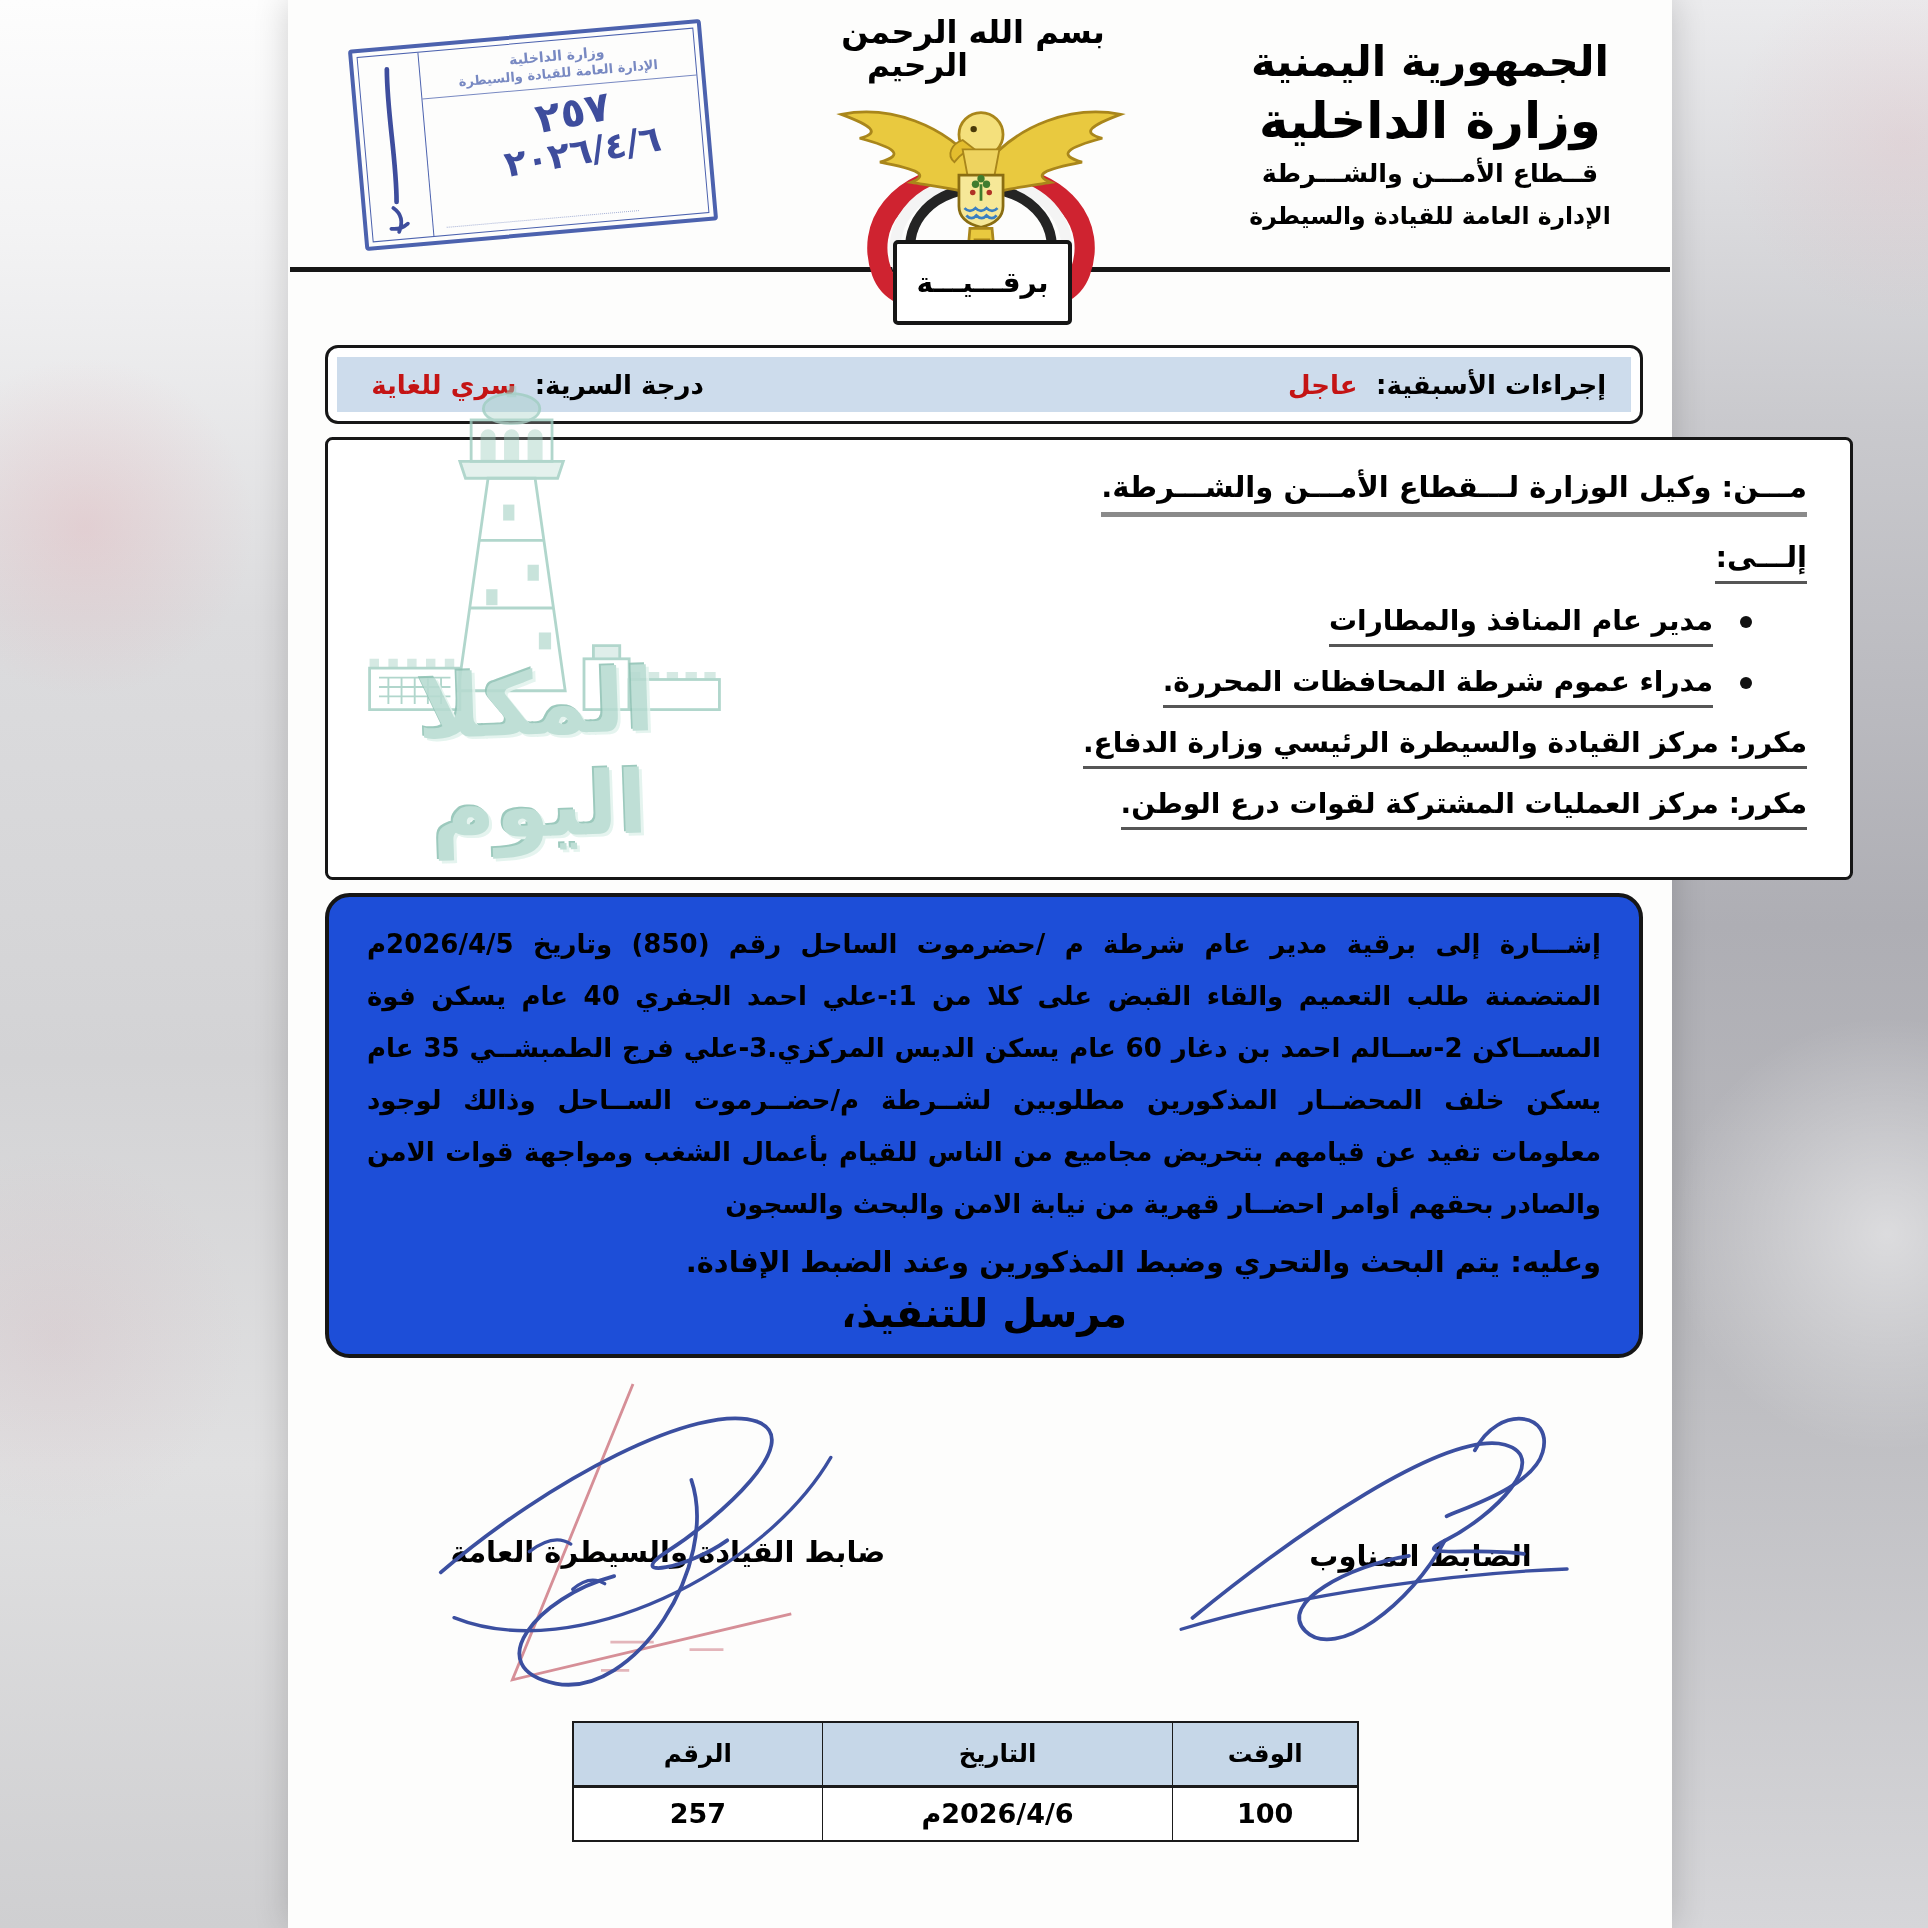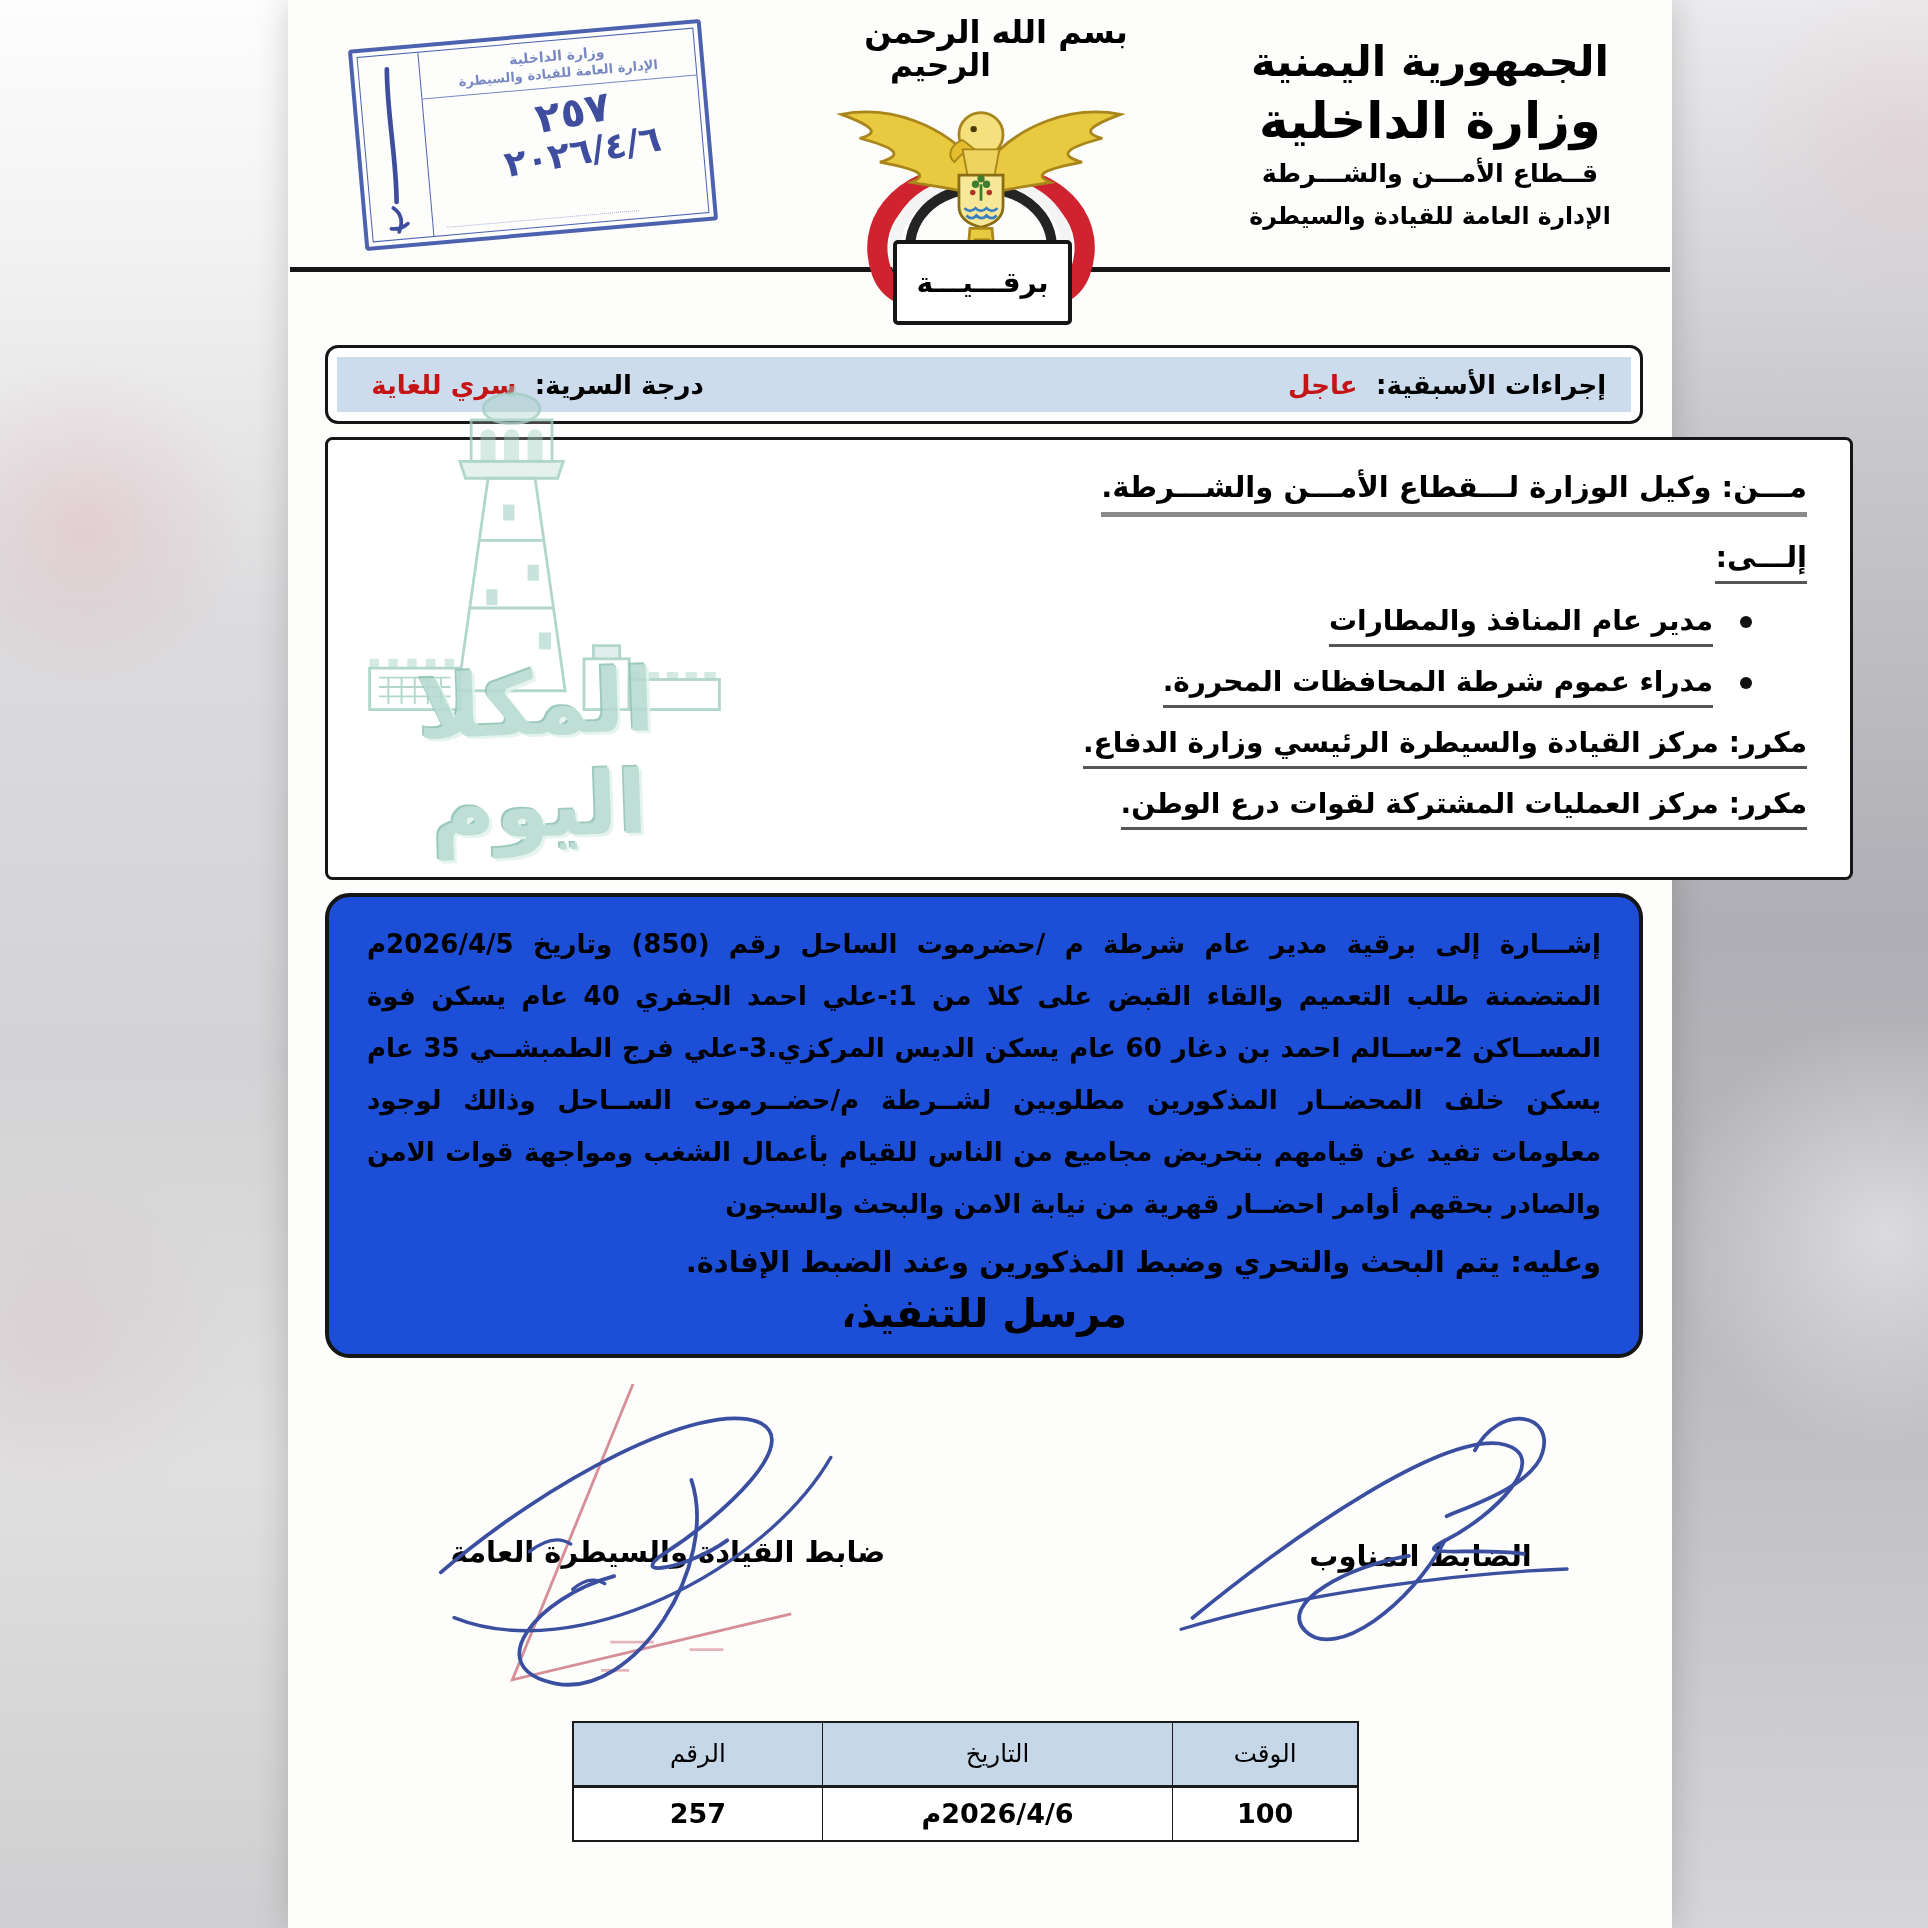--- a/index.html
+++ b/index.html
@@ -28,21 +28,21 @@
   .stamp-main{flex:1;border-left:1.9px solid #3d55a8;display:flex;flex-direction:column;}
   .stamp-head{border-bottom:1.9px solid #3d55a8;padding:7.5px 5.6px 5.6px;text-align:center;opacity:.75;}
   .stamp-head .l1{font-size:14px;font-weight:bold;}
   .stamp-head .l2{font-size:13px;font-weight:bold;margin-top:1.9px;}
   .stamp-hand{flex:1;position:relative;color:#2e3f95;}
   .stamp-num{position:absolute;right:89px;top:1.9px;font-size:41px;font-weight:bold;transform:rotate(-6deg);letter-spacing:3.8px;}
   .stamp-date{position:absolute;right:41px;top:45px;font-size:36px;font-weight:bold;transform:rotate(-5deg);letter-spacing:1.9px;}
   .stamp-dots{position:absolute;left:13px;bottom:7.5px;width:70%;border-bottom:1.9px dotted rgba(61,85,168,.5);}
   .stamp-side{width:60px;position:relative;}
   
-  .basmala{position:absolute;left:817px;top:13px;width:358px;text-align:center;z-index:2;}
+  .basmala{position:absolute;left:794px;top:13px;width:358px;text-align:center;z-index:2;}
   .basmala .bl1{font-size:32px;font-weight:bold;}
   .basmala .bl2{font-size:31px;font-weight:bold;text-align:left;padding-left:73px;margin-top:-3.8px;}
   .emblem{position:absolute;left:834px;top:81px;width:294px;height:234px;z-index:2;}
   
   .letterhead{position:absolute;left:1217px;top:34px;width:426px;text-align:center;z-index:2;}
   .lh1{font-size:42px;font-weight:bold;line-height:56px;}
   .lh2{font-size:50px;font-weight:bold;line-height:62px;}
   .lh3{font-size:25.4px;font-weight:bold;line-height:34px;margin-top:3.8px;}
   .lh4{font-size:23.5px;font-weight:bold;line-height:30px;margin-top:11.3px;}
   
@@ -82,21 +82,21 @@
   .sig-left-label{left:414px;top:1535px;width:508px;}
   .sig-right-label{left:1303px;top:1539px;width:235px;}
   .sig-svg{position:absolute;z-index:6;}
   .sig-left-svg{left:388px;top:1367px;width:490px;height:358px;}
   .sig-right-svg{left:1164px;top:1392px;width:424px;height:273px;}
   
   .ftable{position:absolute;left:572px;top:1721px;width:787px;direction:rtl;z-index:2;
           border:2.8px solid #1b1b1b;border-collapse:collapse;display:table;background:#fff;}
   .frow{display:table-row;}
   .fcell{display:table-cell;border:1.9px solid #1b1b1b;text-align:center;vertical-align:middle;}
-  .fhead .fcell{background:#c6d7e8;height:64px;font-size:24.5px;font-weight:normal;border-bottom:3.8px solid #1b1b1b;margin-top:20px;}
+  .fhead .fcell{background:#c6d7e8;height:64px;font-size:24.5px;font-weight:bold;border-bottom:3.8px solid #1b1b1b;margin-top:20px;}
   .fdata .fcell{height:55px;font-size:27px;font-weight:bold;}
   .c-time{width:185px;} .c-date{width:350px;} .c-num{width:249px;}
   
   .wm{pointer-events:none;z-index:30;position:absolute;}
   .wm-svg{left:347px;top:380px;width:395px;height:362px;opacity:.8;}
   .wm-text{left:335px;top:653px;width:405px;font-size:87px;font-weight:bold;text-align:center;
      transform:rotate(-2deg);color:#b7dbd1;opacity:.88;
      text-shadow:2.8px 2.8px 0 #e2f3ed,-1.9px -1.9px 0 #8fc2b4;}
 </style>
 </head>

